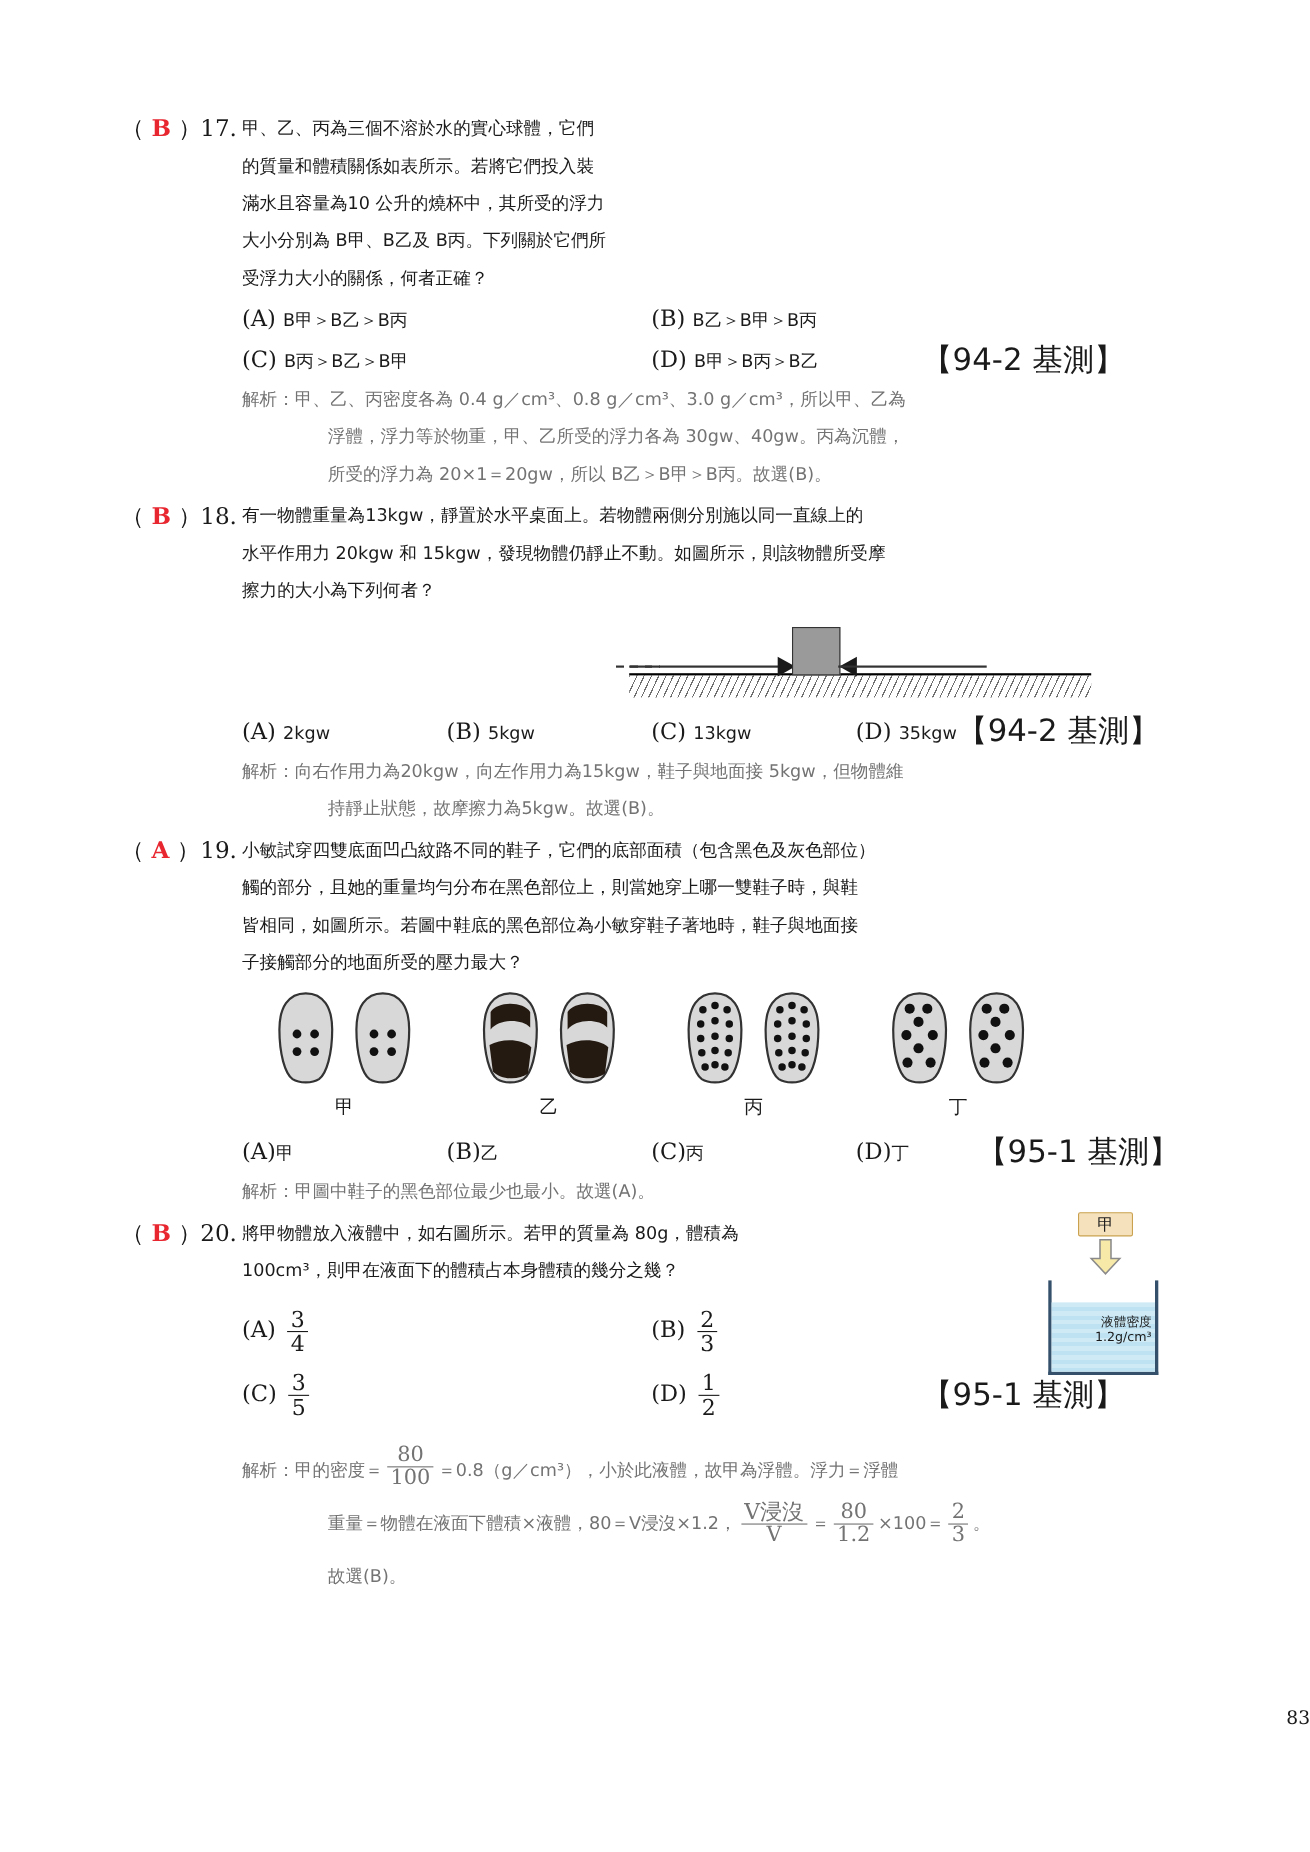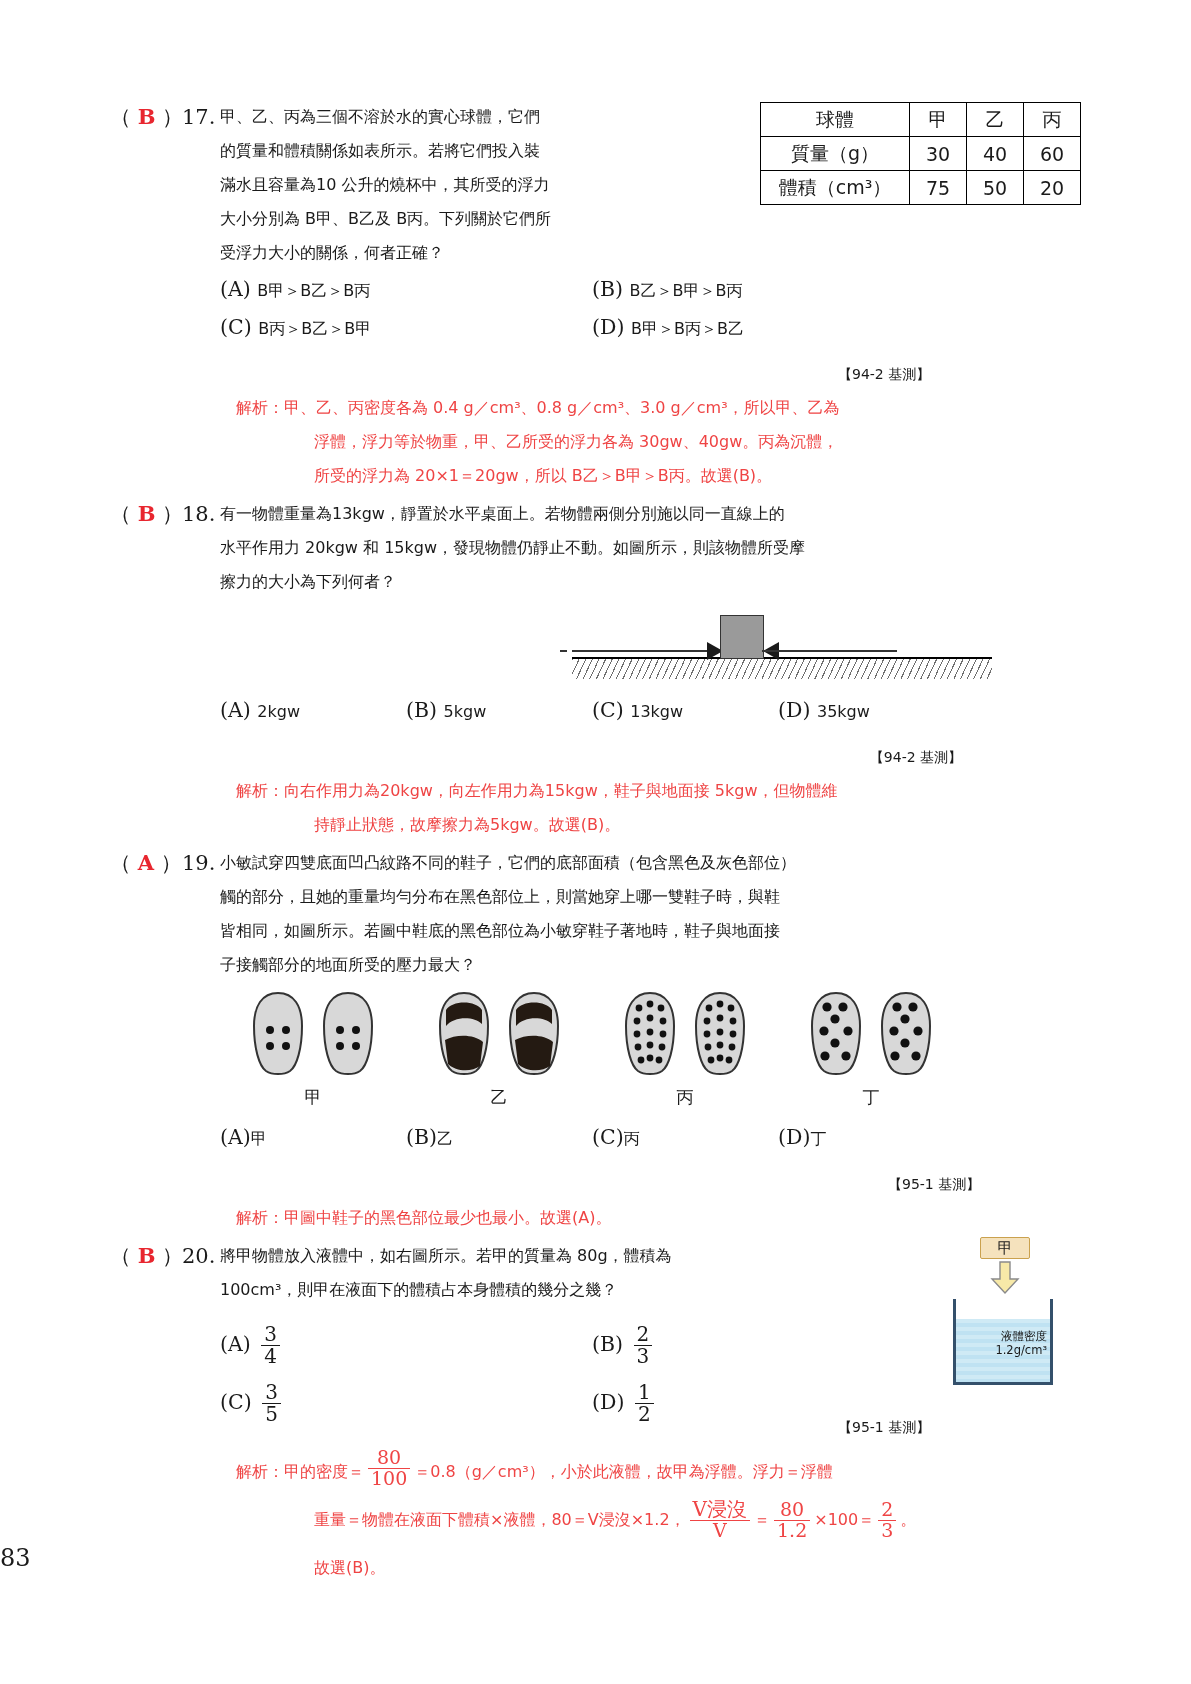--- a/index.html
+++ b/index.html
@@ -17,23 +17,23 @@
   .paren { width:72px; flex:0 0 72px; font-size:21px; line-height:34px; letter-spacing:0; white-space:nowrap; }
   .ans { color:#e8262f; font-weight:bold; font-family:"DejaVu Serif","Liberation Serif",serif; }
   .qnum { width:38px; flex:0 0 38px; font-size:21px; line-height:34px; }
   .qbody { flex:1 1 auto; font-size:21px; line-height:34px; }
 
   .txt { font-family:"DejaVu Sans","Liberation Sans",sans-serif; font-size:16px; }
 
   .opts { display:flex; margin-top:2px; }
   .opt { font-size:20.5px; line-height:34px; }
 
-  .src { font-size:14px;margin-top:47px; }
-
-  .expl { color:#ef4444; font-size:20.5px; line-height:34px; margin-left:16px; }
+  .src { font-size:28px; }
+
+  .expl { color:#737373; font-size:20.5px; line-height:34px; margin-left:0; }
   .expl .ind { display:block; }
 
   
   .balltable { position:absolute; right:0; top:2px; border-collapse:collapse; font-size:19px; }
   .balltable td { border:1px solid #000; text-align:center; padding:2px 0; height:29px; font-family:"DejaVu Sans","Liberation Sans",sans-serif;}
   .balltable td.lbl { width:148px; }
   .balltable td.val { width:56px; }
 
   
   .fig18 { position:relative; height:78px; margin:10px 0 6px 0; }
@@ -70,50 +70,28 @@
       background:repeating-linear-gradient(180deg, #cfeaf5 0 4px, #bfe2f2 4px 8px); }
   .beaker .liqlbl { position:absolute; left:18px; top:30px; width:84px; text-align:right;
       font-size:11.5px; line-height:14px; color:#1a1a1a; font-family:"DejaVu Sans","Liberation Sans",sans-serif; }
 
   
   .frac { display:inline-block; vertical-align:middle; text-align:center; margin:0 4px; line-height:1.05; }
   .frac .n { display:block; font-size:19px; padding:0 3px;}
   .frac .d { display:block; font-size:19px; border-top:1.4px solid currentColor; padding:0 3px;}
   .fracbig .n, .fracbig .d { font-size:20px; }
 
-  .pageno { position:absolute; left:0; right:0; bottom:112px; text-align:left; font-size:24px; }
+  .pageno { position:absolute; left:0; right:0; bottom:112px; text-align:right; font-size:17px; }
 </style>
 </head>
 <body>
 
 <div class="page">
 
   <div class="q">
-    <table class="balltable">
-      <tbody>
-          <tr>
-        <td class="lbl">球體</td>
-        <td class="val">甲</td>
-        <td class="val">乙</td>
-        <td class="val">丙</td>
-      </tr>
-      <tr>
-        <td class="lbl">質量（g）</td>
-        <td class="val">30</td>
-        <td class="val">40</td>
-        <td class="val">60</td>
-      </tr>
-      <tr>
-        <td class="lbl">體積（cm³）</td>
-        <td class="val">75</td>
-        <td class="val">50</td>
-        <td class="val">20</td>
-      </tr>
-    </tbody>
-      </table>
 
     <div class="qrow">
       <div class="paren">（&nbsp;<span class="ans">B</span>&nbsp;）</div>
       <div class="qnum">17.</div>
       <div class="qbody">
         <div style="width:560px">
           <div class="txt">甲、乙、丙為三個不溶於水的實心球體，它們</div>
           <div class="txt">的質量和體積關係如表所示。若將它們投入裝</div>
           <div class="txt">滿水且容量為10 公升的燒杯中，其所受的浮力</div>
           <div class="txt">大小分別為 B甲、B乙及 B丙。下列關於它們所</div>

